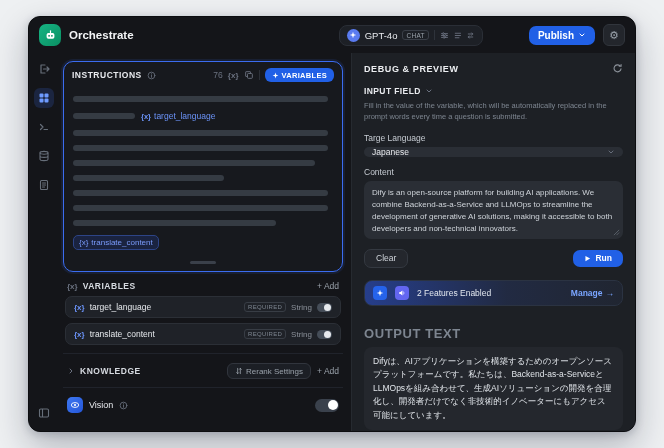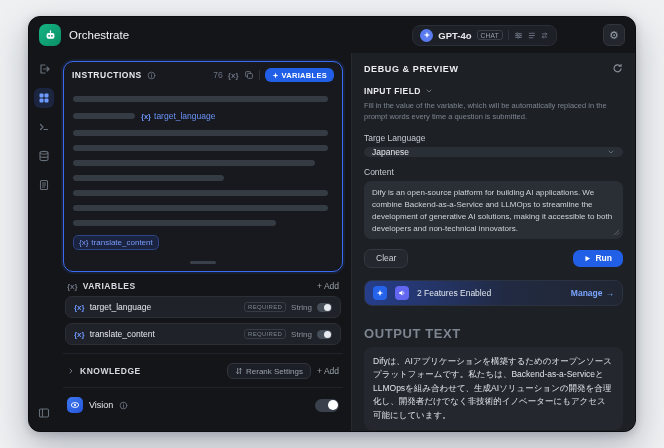--- a/index.html
+++ b/index.html
@@ -4,25 +4,25 @@
 <style>
 *{box-sizing:border-box;margin:0;padding:0}
 body{font-family:"Liberation Sans","DejaVu Sans",sans-serif;-webkit-font-smoothing:antialiased}
 svg{display:block}
 .page{width:664px;height:448px;background:#eef0f2;position:relative;overflow:hidden}
 .window{position:absolute;left:28px;top:16px;width:608px;height:416px;background:#141519;border-radius:12px;
   box-shadow:0 14px 34px rgba(15,23,42,.28),0 2px 8px rgba(15,23,42,.18);overflow:hidden;display:flex;flex-direction:column;border:1px solid #0c0d10}
 
 .hdr{height:36px;display:flex;align-items:center;gap:8px;padding:0 10px;flex:none}
 .logo{width:22px;height:22px;border-radius:7px;background:linear-gradient(135deg,#17b584,#0a8f63);display:flex;align-items:center;justify-content:center;flex:none}
-.app-title{font-size:11.5px;font-weight:400;color:#f3f4f6}
+.app-title{font-size:11.5px;font-weight:700;color:#f3f4f6}
 .hdr-spacer{flex:1}
 .model-pill{display:flex;align-items:center;gap:5px;background:#1d2026;border:1px solid #2a2e36;border-radius:8px;padding:3px 7px;margin-right:38px;cursor:pointer}
 .model-ico{width:13px;height:13px;border-radius:50%;background:#5a7bf0;color:#fff;display:flex;align-items:center;justify-content:center;flex:none}
-.model-name{font-size:9.5px;font-weight:700;color:#e8eaee}
+.model-name{font-size:9.5px;font-weight:400;color:#e8eaee}
 .mode-badge{font-size:6.5px;color:#9aa2ab;border:1px solid #3a3f48;border-radius:3px;padding:0.5px 3px;letter-spacing:.3px}
 .pill-icons{display:flex;gap:4px;color:#6b7280;align-items:center}
 .pill-div{width:1px;height:10px;background:#2e333b}
 .btn-publish{display:flex;align-items:center;gap:4px;background:#2160e6;color:#fff;font-size:10px;font-weight:700;border-radius:7px;padding:4px 9px;cursor:pointer}
 .btn-sq{width:22px;height:22px;border-radius:6px;background:#23262c;border:1px solid #31353c;color:#9aa2ab;display:flex;align-items:center;justify-content:center;font-size:11px;cursor:pointer}
 
 .bodywrap{flex:1;display:flex;min-height:0}
 .rail{width:30px;flex:none;display:flex;flex-direction:column;align-items:center;padding:6px 0 8px;gap:9px}
 .ric{width:20px;height:20px;border-radius:6px;display:flex;align-items:center;justify-content:center;color:#666e79;cursor:pointer}
 .ric.active{background:rgba(62,109,246,.18);color:#6e9bff}
@@ -128,20 +128,26 @@
             </svg>
           <svg width="9" height="9" viewBox="0 0 12 12" fill="none" stroke="currentColor" stroke-width="1.2" stroke-linecap="round">
               <path d="M3 3h7M3 6h7M3 9h5"></path>
             </svg>
           <svg width="9" height="9" viewBox="0 0 12 12" fill="none" stroke="currentColor" stroke-width="1.2" stroke-linecap="round" stroke-linejoin="round">
               <path d="M3 4h6M7.5 2.5L9 4 7.5 5.5M9 8H3M4.5 6.5L3 8l1.5 1.5"></path>
             </svg>
         </span>
       </div>
 
+      <div class="btn-publish">
+        <span>Publish</span>
+        <svg width="8" height="8" viewBox="0 0 12 12" fill="none" stroke="#fff" stroke-width="1.5" stroke-linecap="round">
+            <path d="M3 4.5l3 3 3-3"></path>
+          </svg>
+      </div>
       <div class="btn-sq">
         <span>⚙</span>
       </div>
     </div>
 
     <div class="bodywrap">
 
       <div class="rail">
         <div class="ric">
           <svg width="12" height="12" viewBox="0 0 12 12" fill="none" stroke="currentColor" stroke-width="1.2" stroke-linecap="round" stroke-linejoin="round">

